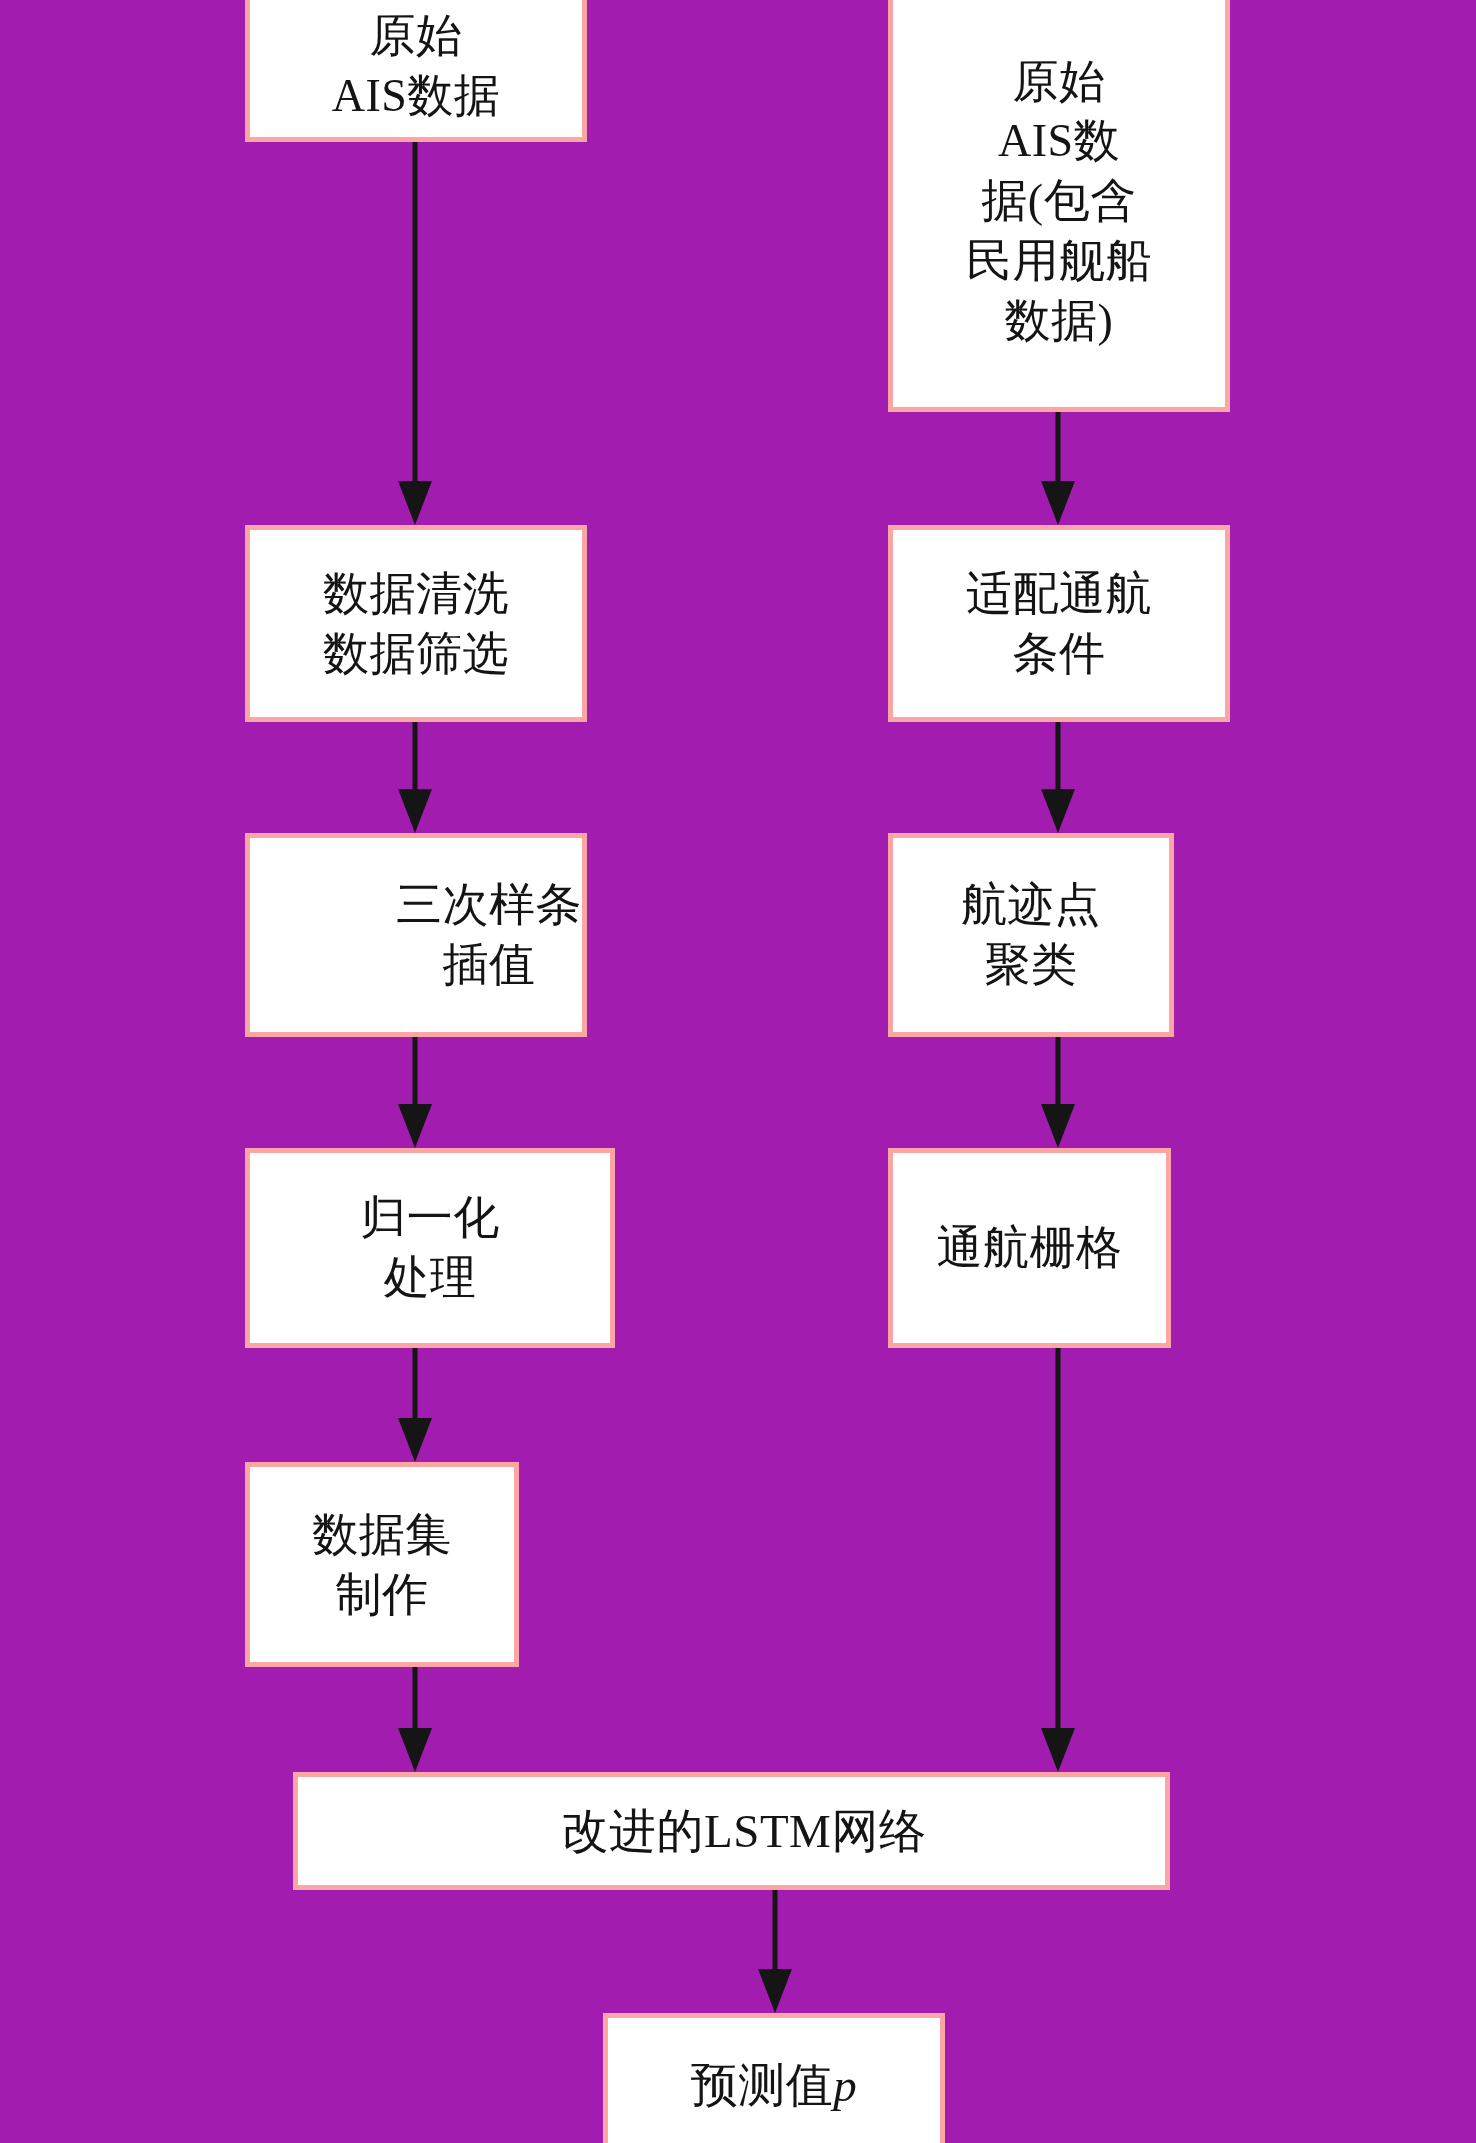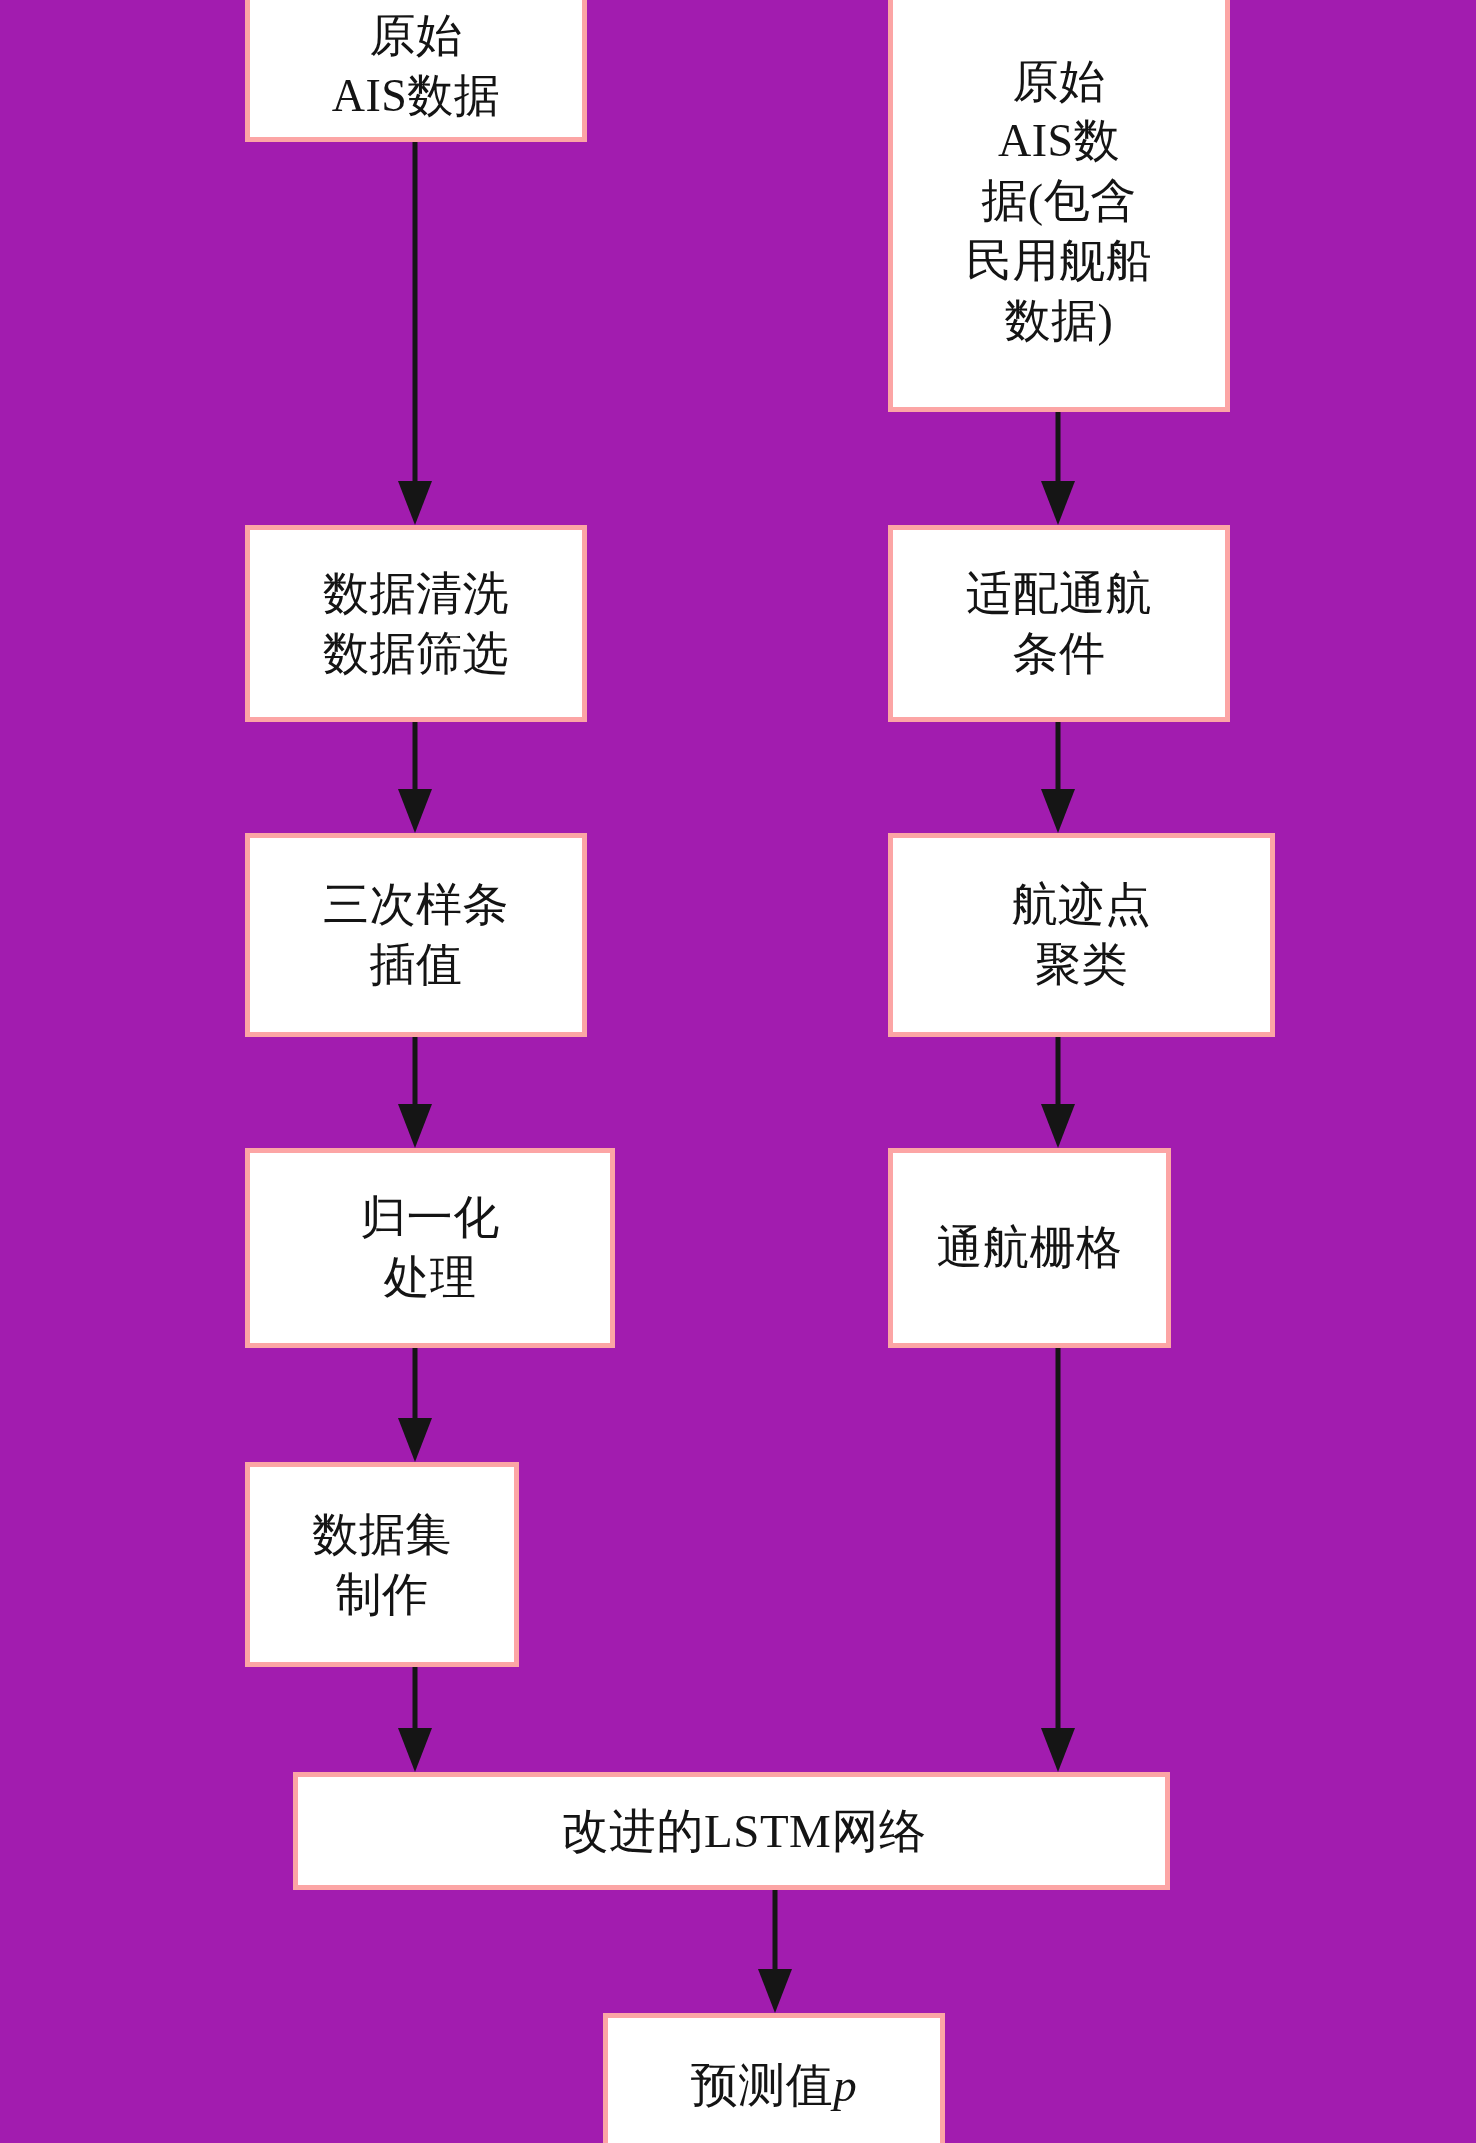--- a/index.html
+++ b/index.html
@@ -98,21 +98,21 @@
   <div class="node topclip" style="left:245px; top:-5px; width:342px; height:147px;">
     <span class="label">原始
 AIS数据</span>
   </div>
 
   <div class="node" style="left:245px; top:525px; width:342px; height:197px;">
     <span class="label">数据清洗
 数据筛选</span>
   </div>
 
-  <div class="node" style="left:245px; top:833px; width:342px; height:204px;">
+  <div class="node" style="left:245px; top:833px; width:342px; height:204px;justify-content:flex-end;">
     <span class="label">三次样条
 插值</span>
   </div>
 
   <div class="node" style="left:245px; top:1148px; width:370px; height:200px;">
     <span class="label">归一化
 处理</span>
   </div>
 
   <div class="node" style="left:245px; top:1462px; width:274px; height:205px;">
@@ -126,21 +126,21 @@
 据(包含
 民用舰船
 数据)</span>
   </div>
 
   <div class="node" style="left:888px; top:525px; width:342px; height:197px;justify-content:center;">
     <span class="label">适配通航
 条件</span>
   </div>
 
-  <div class="node" style="left:888px; top:833px; width:387px; height:204px;">
+  <div class="node" style="left:888px; top:833px; width:286px; height:204px;">
     <span class="label">航迹点
 聚类</span>
   </div>
 
   <div class="node" style="left:888px; top:1148px; width:283px; height:200px;">
     <span class="label">通航栅格</span>
   </div>
 
   <div class="node wide" style="left:293px; top:1772px; width:877px; height:118px;padding-left:25px;">
     <span class="label">改进的LSTM网络</span>

